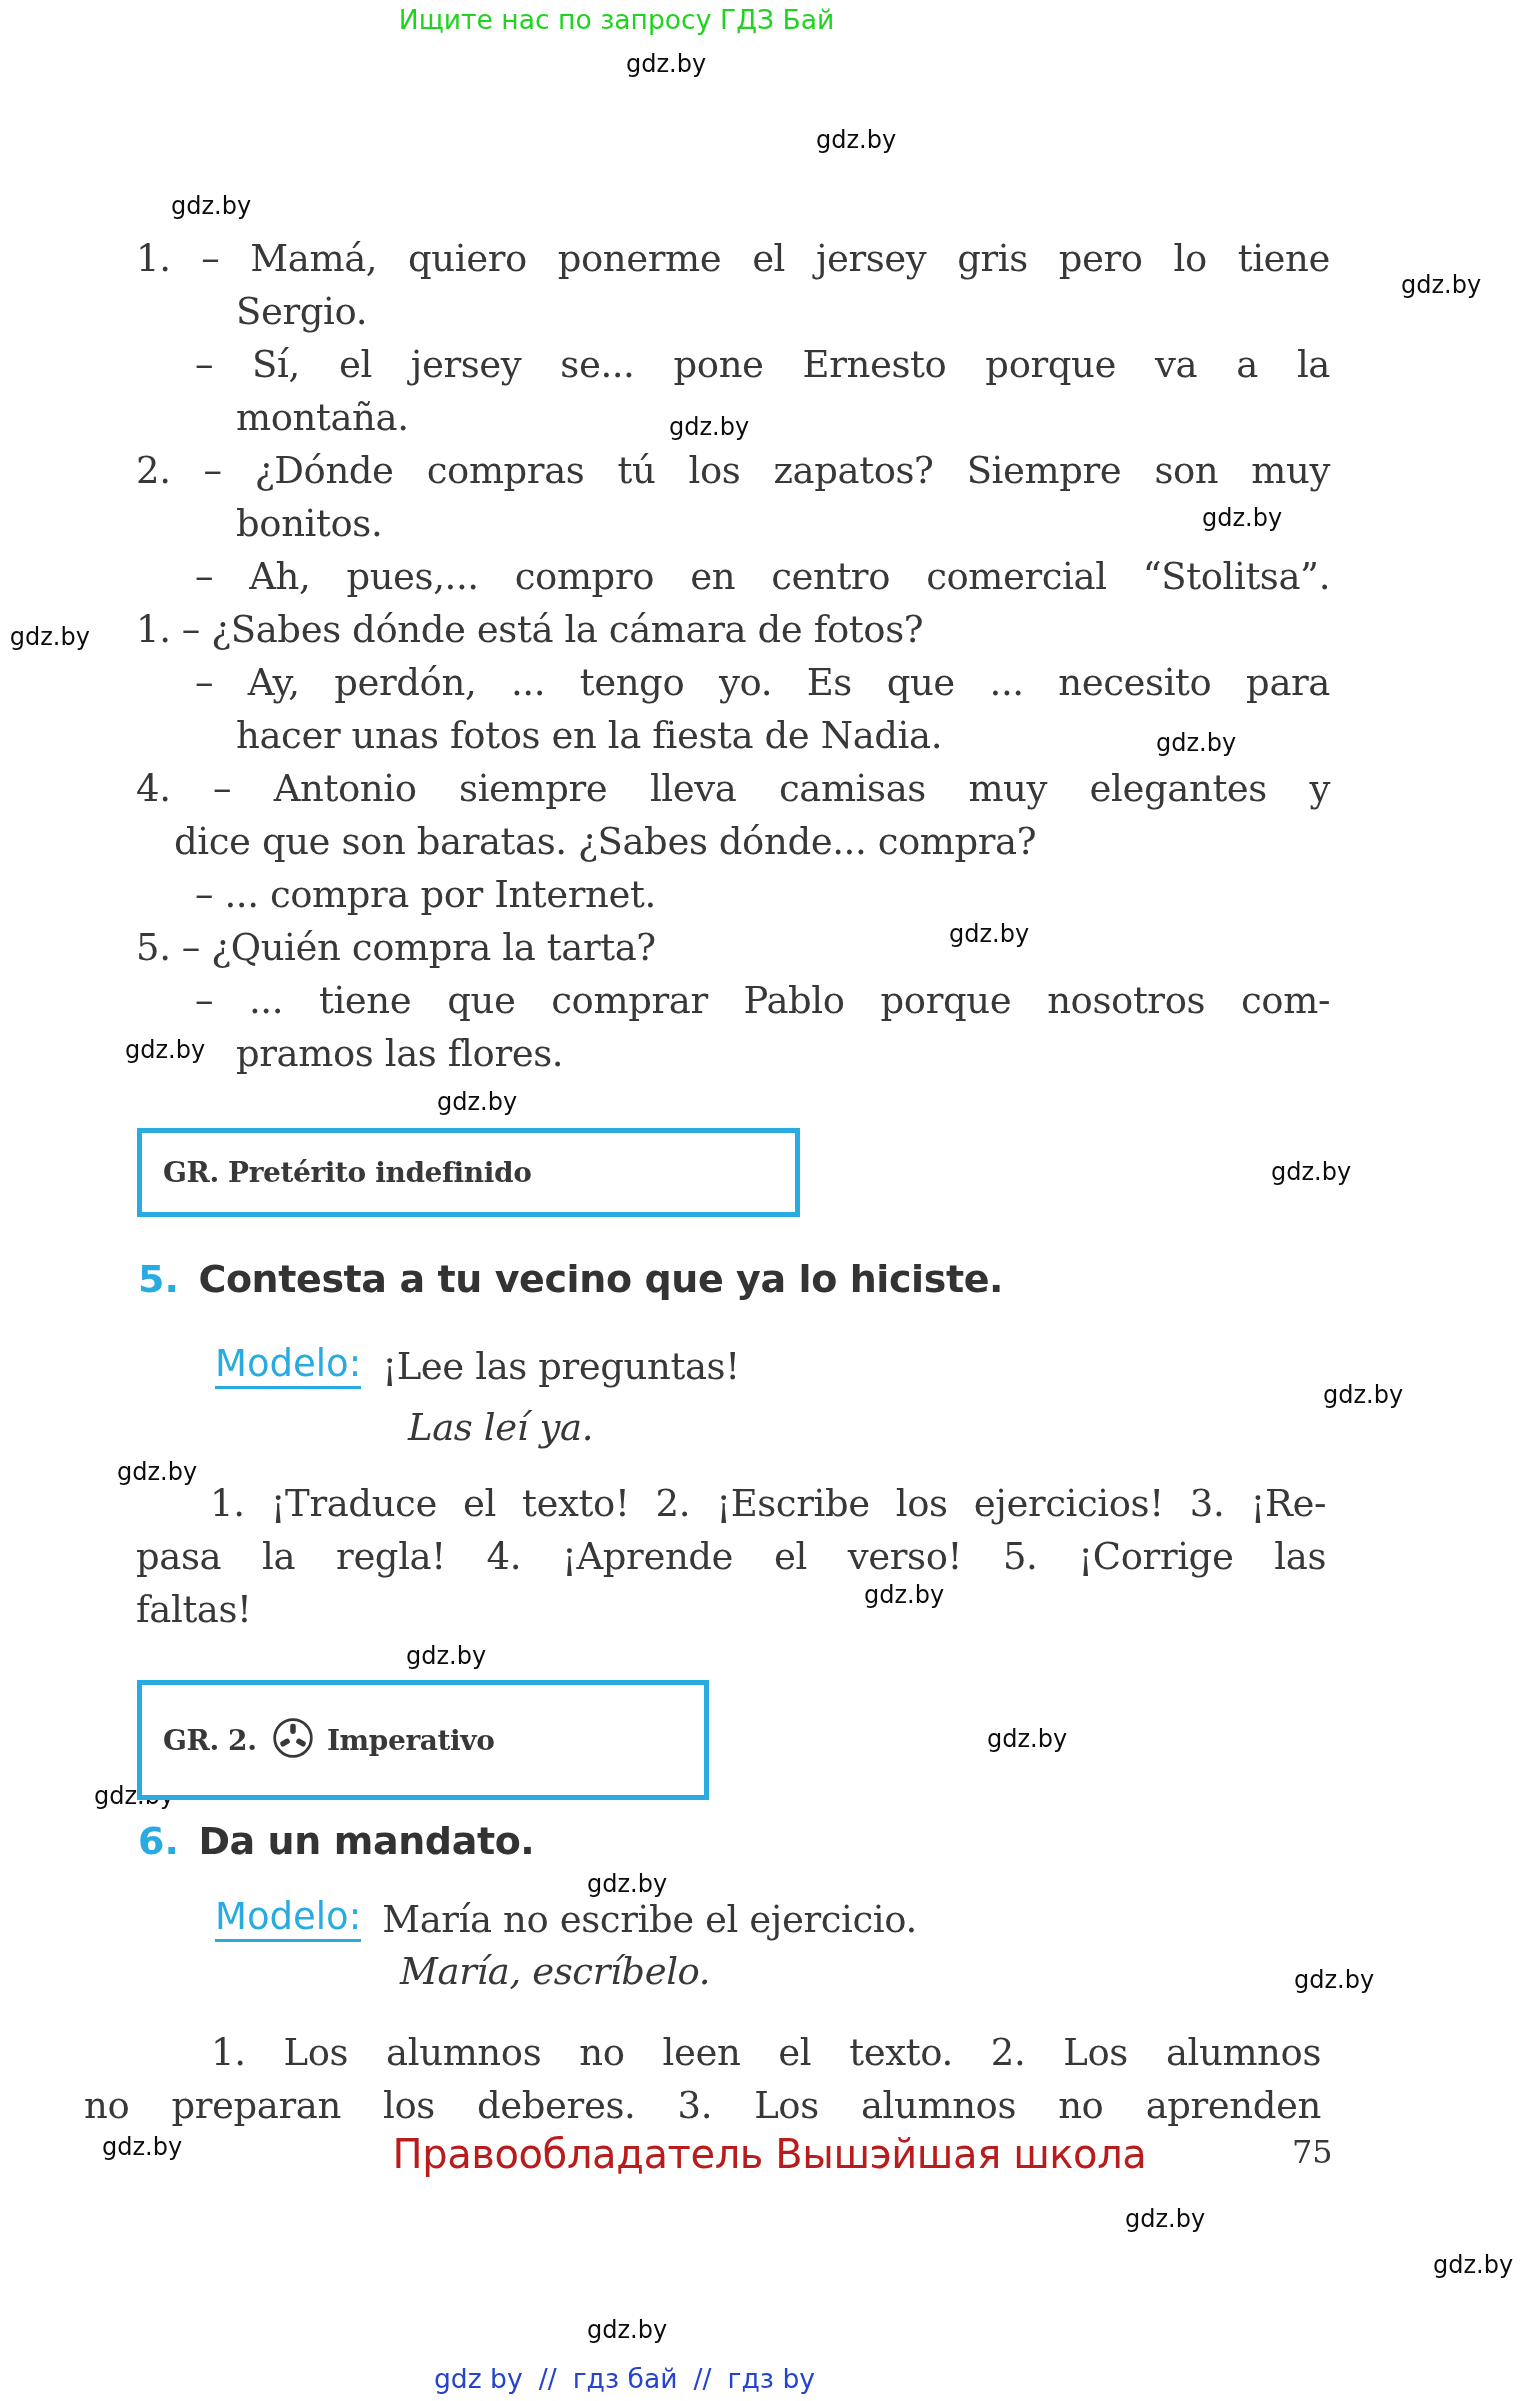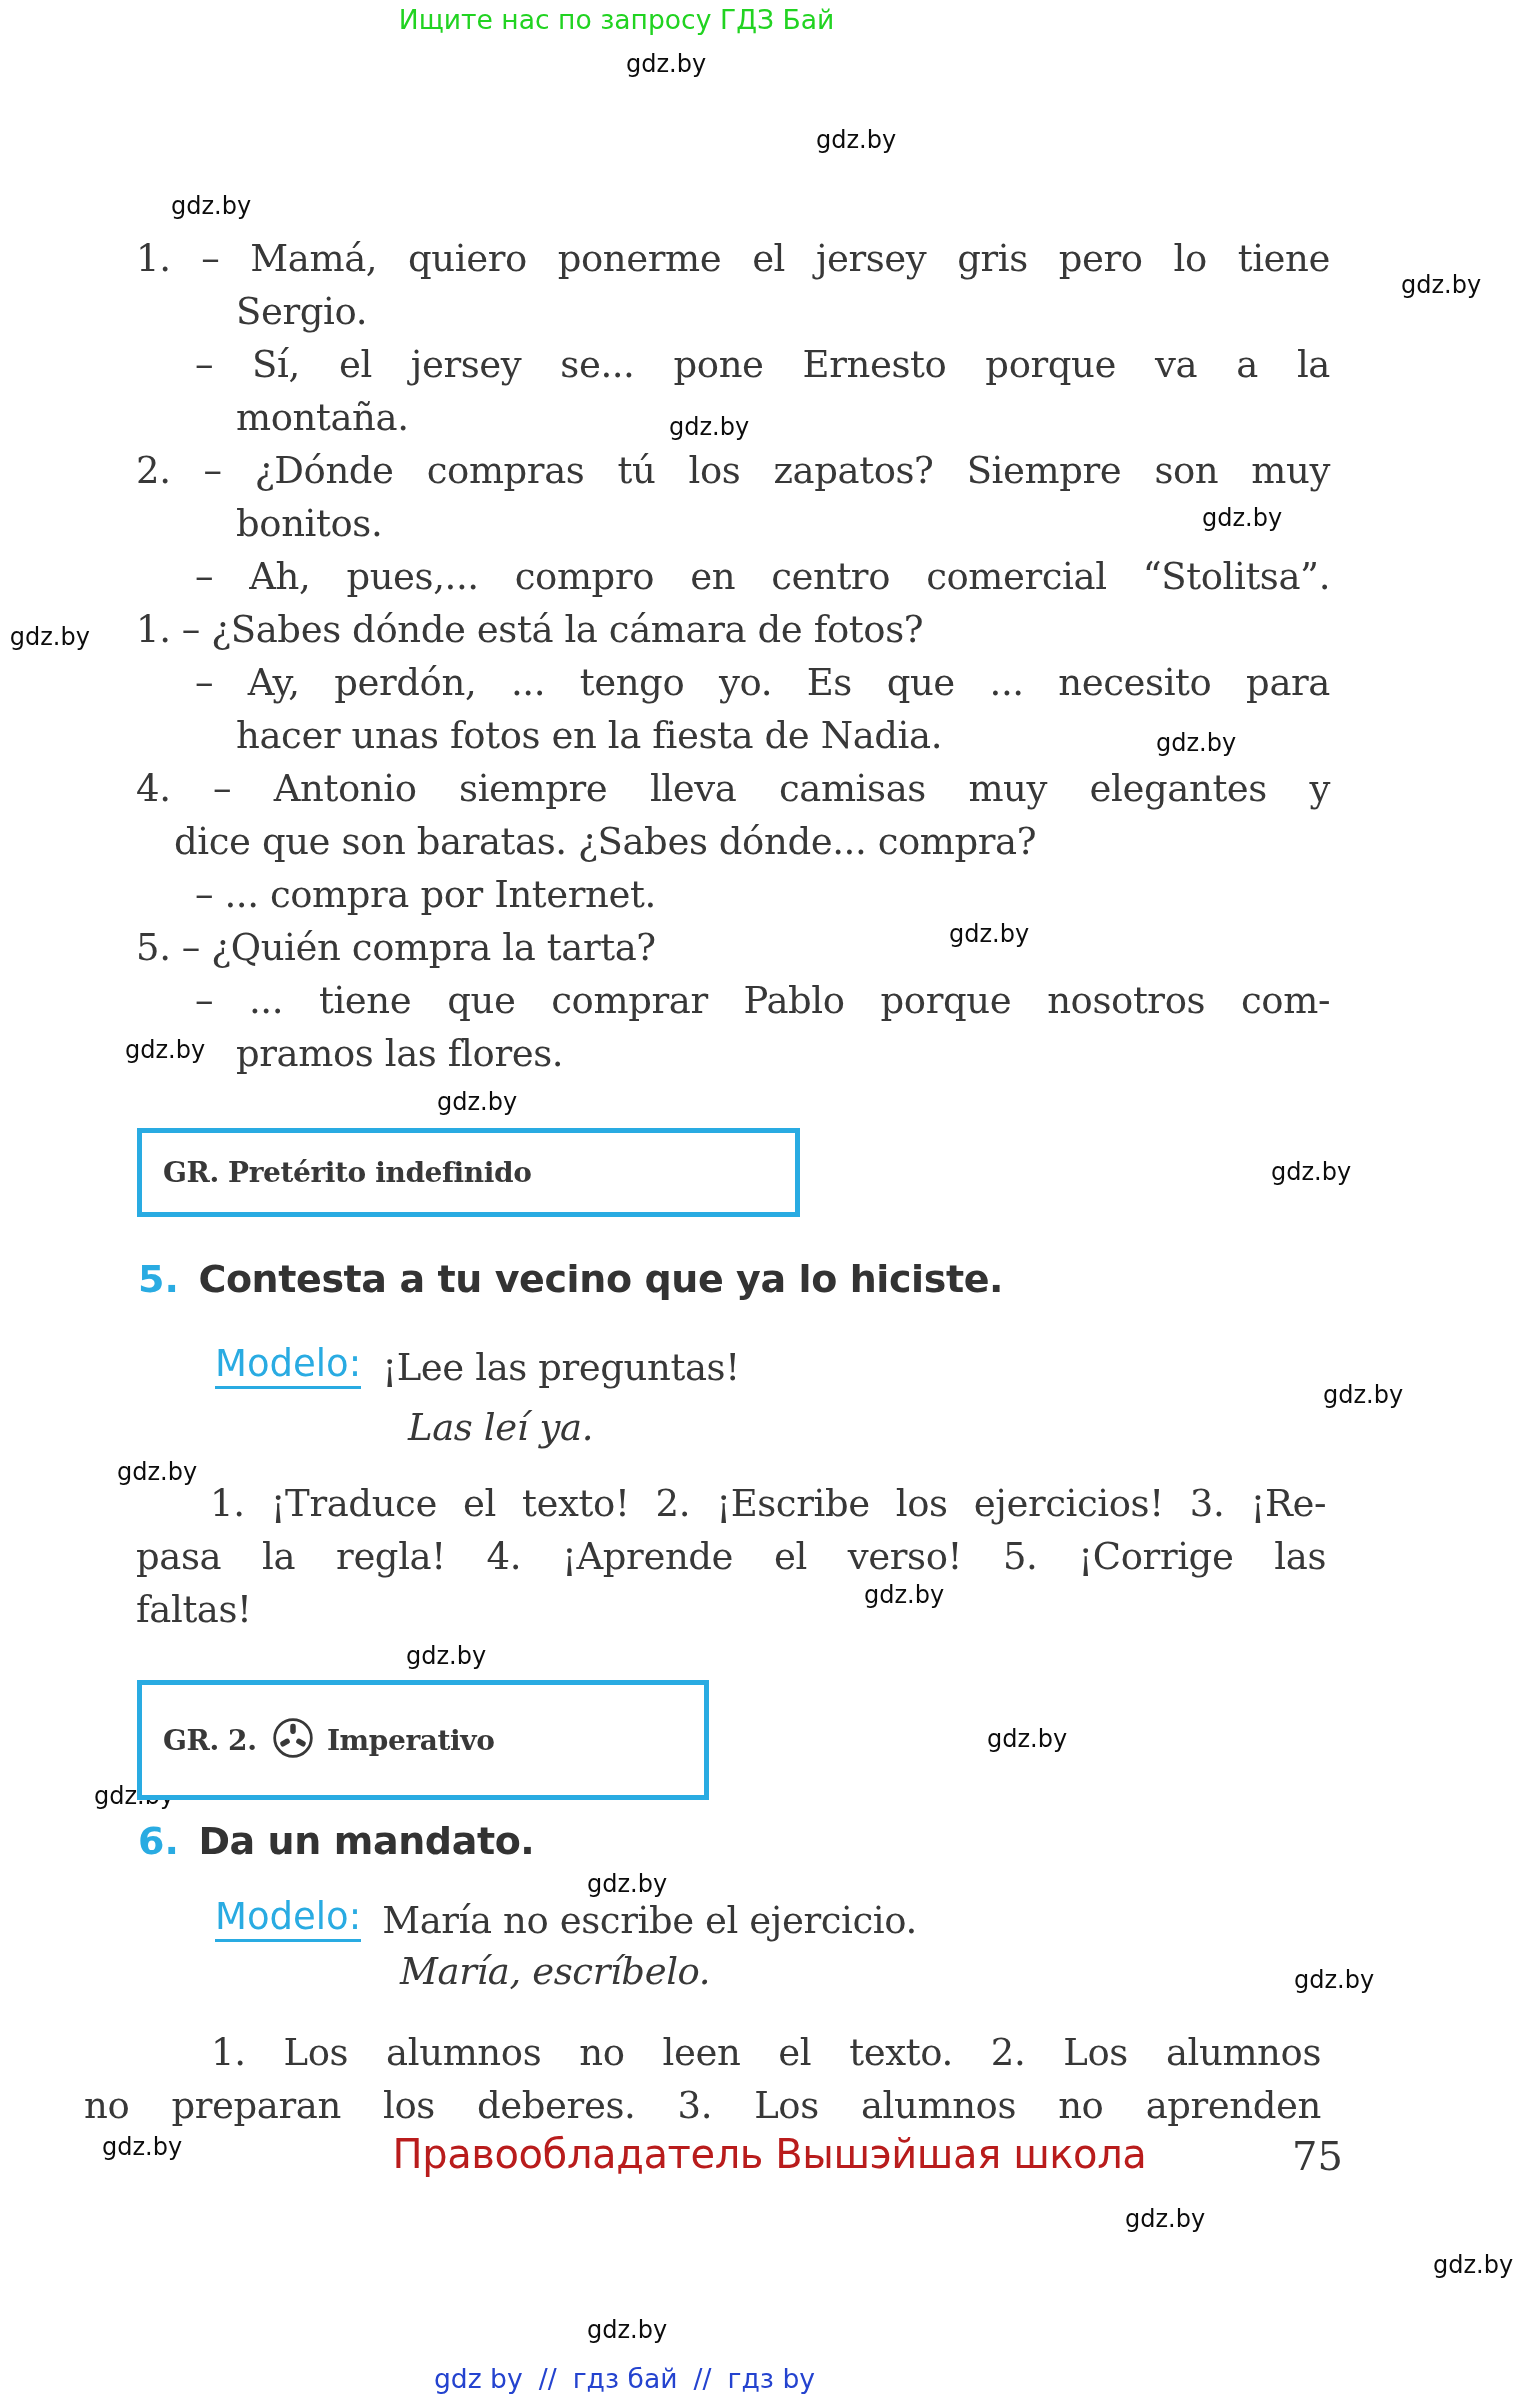--- a/index.html
+++ b/index.html
@@ -39,37 +39,37 @@
   }
   .grbox .gr-icon{display:inline-block;margin:0 12.4px 0 14px;position:relative;top:1.8px;}
   
   .exheader{
     position:absolute;display:flex;gap:19.5px;align-items:baseline;
     font-family:"DejaVu Sans", sans-serif;font-weight:bold;font-size:38px;
   }
   .exnum{color:#29abe2;}
   .extitle{color:#333333;letter-spacing:-0.4px;}
   
-  .modelo-row{position:absolute;display:flex;gap:21px;align-items:flex-end;}
+  .modelo-row{position:absolute;display:flex;gap:21px;align-items:center;}
   .modelo-label{
     font-family:"DejaVu Sans", sans-serif;font-size:37px;color:#29abe2;
     border-bottom:3.5px solid #29abe2;padding-bottom:1.8px;line-height:1.1;
   }
   .modelo-text{font-size:37px;color:#383838;letter-spacing:-0.4px;white-space:nowrap;}
   .modelo-answer{
     position:absolute;font-size:37px;font-style:italic;color:#383838;
     letter-spacing:-0.4px;white-space:nowrap;
   }
   
   .copyright{
     position:absolute;top:2131px;left:0;width:1539px;text-align:center;
     font-family:"DejaVu Sans", sans-serif;font-size:40px;color:#b91c1c;
     letter-spacing:-0.4px;
   }
-  .pagenum{position:absolute;top:2133px;left:1292px;font-size:40px;color:#383838;}
+  .pagenum{position:absolute;top:2133px;left:1292px;font-size:32px;color:#383838;}
   .footer{
     position:absolute;top:2363px;left:0;width:1249px;text-align:center;
     font-family:"DejaVu Sans", sans-serif;font-size:26.6px;color:#2443cf;
   }
   .footer span{margin:0 8px;}
 </style>
 </head>
 <body>
 
 <div class="promo">Ищите нас по запросу ГДЗ Бай</div>

